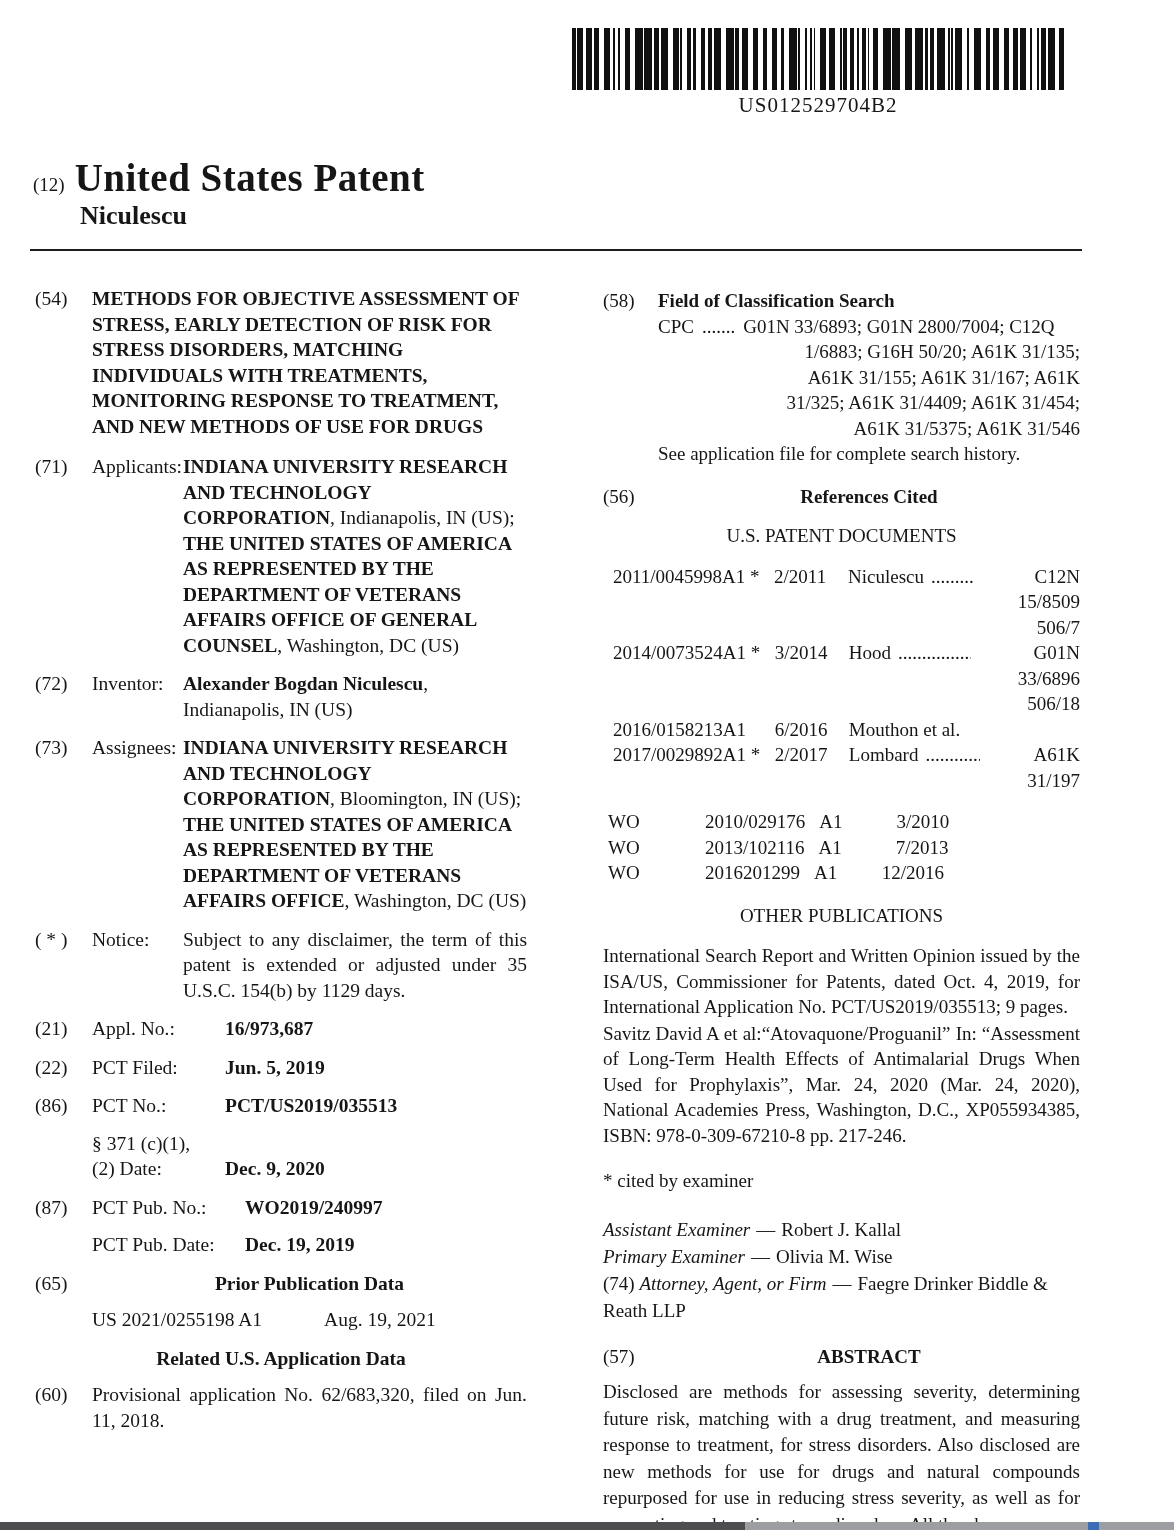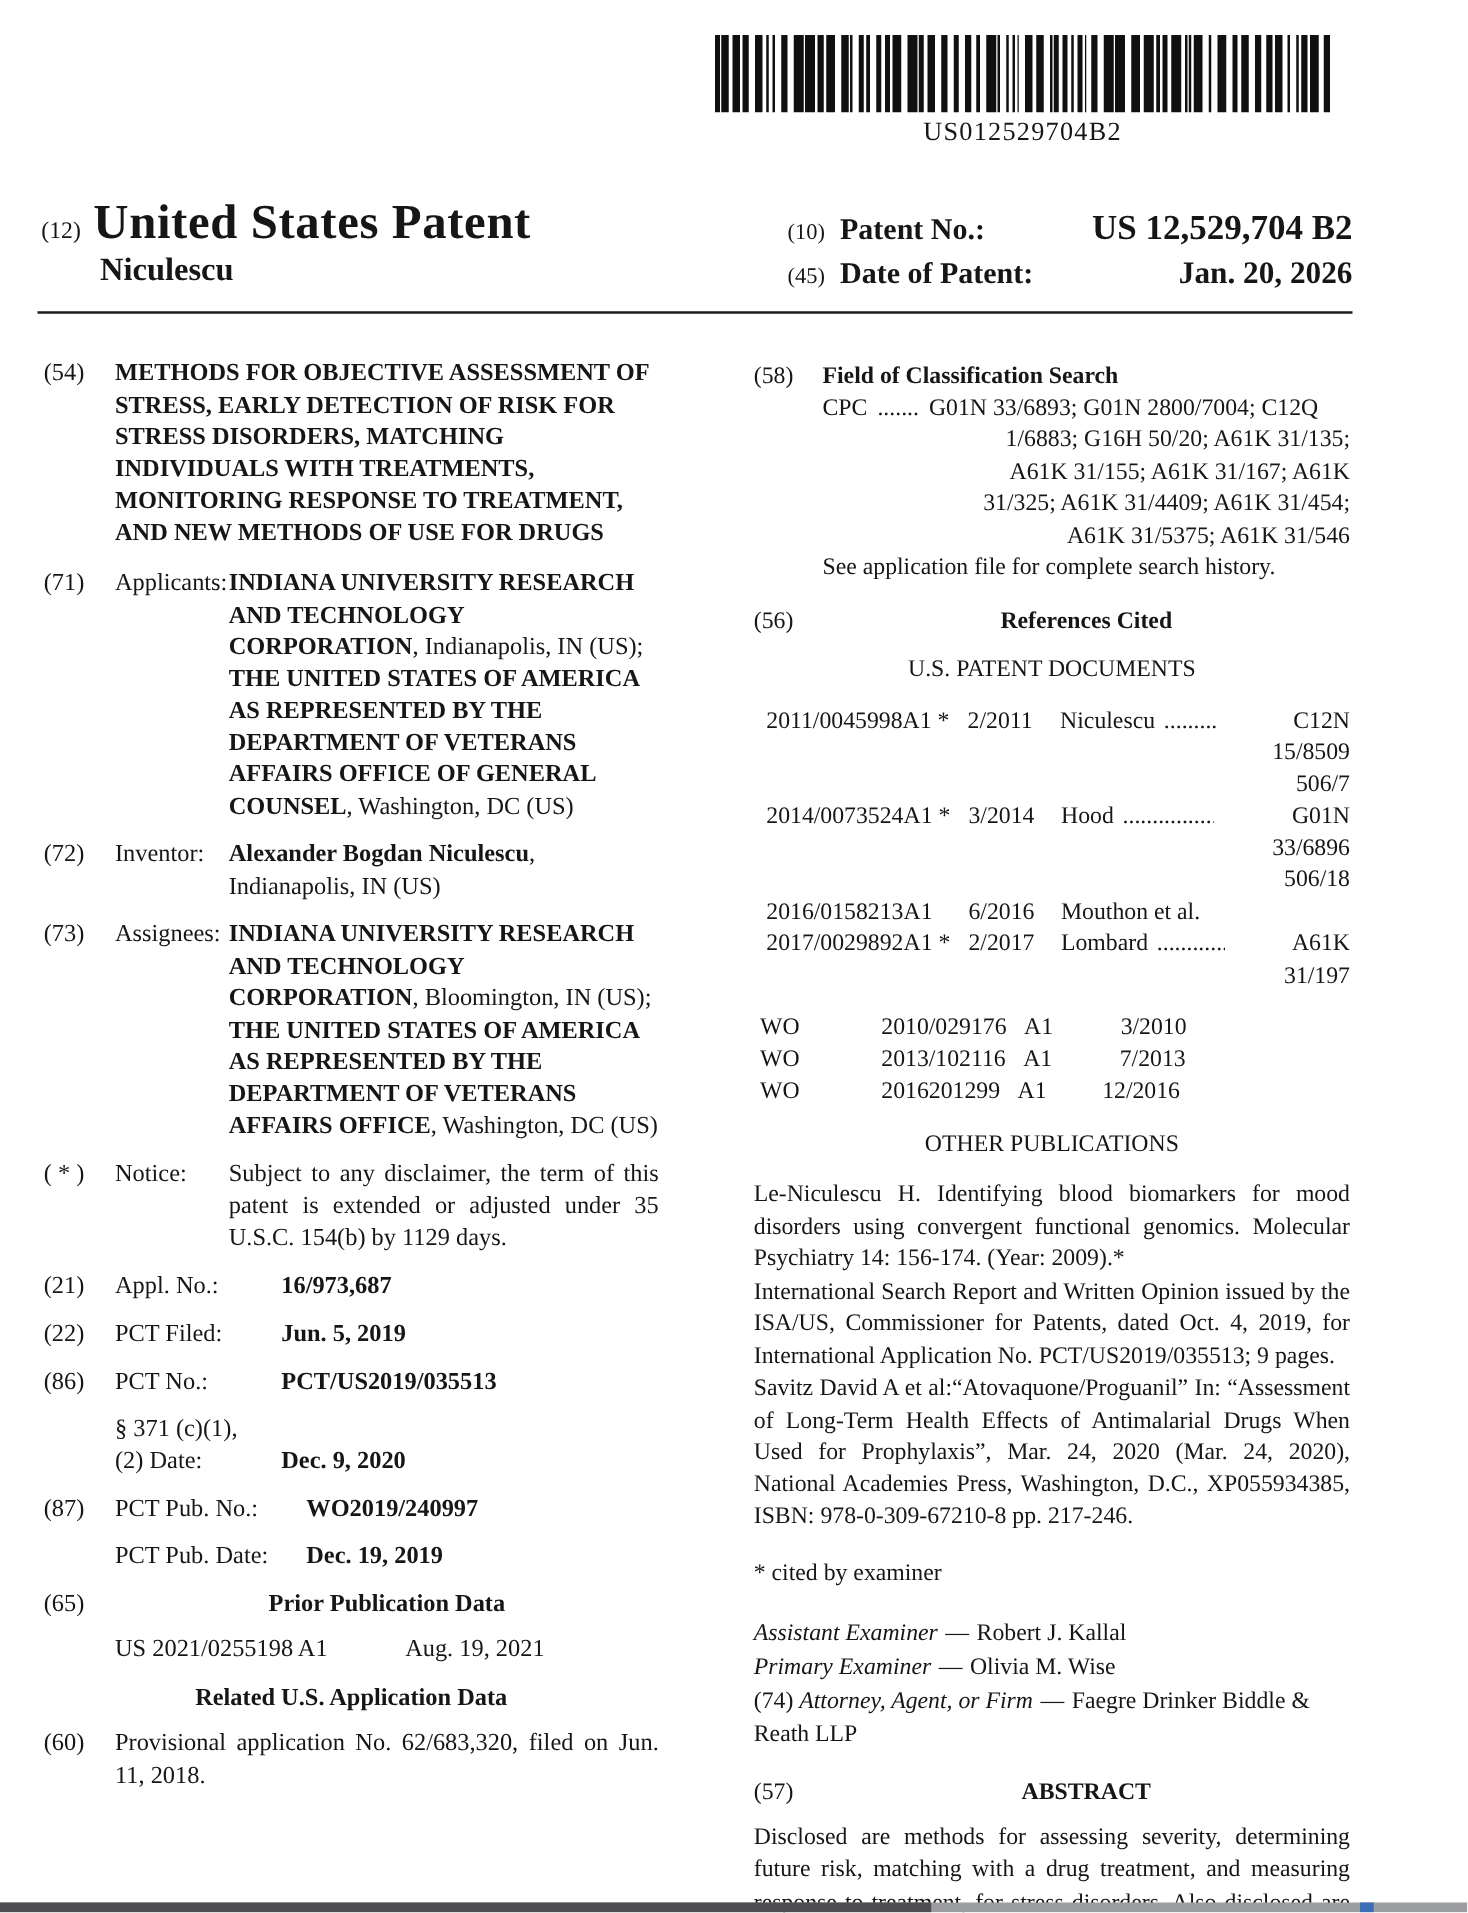--- a/index.html
+++ b/index.html
@@ -151,32 +151,20 @@
   </div>
 
   <div class="hdr-left">
     <div class="row1">
       <span class="hdr-tag">(12)</span>
       <span class="hdr-title">United States Patent</span>
     </div>
     <div class="hdr-surname">Niculescu</div>
   </div>
 
-  <div class="hdr-right">
-    <div class="prow">
-      <span class="ptag">(10)</span>
-      <span class="plabel">Patent No.:</span>
-      <span class="pval">US 12,529,704 B2</span>
-    </div>
-    <div class="prow">
-      <span class="ptag">(45)</span>
-      <span class="plabel">Date of Patent:</span>
-      <span class="pval2">Jan. 20, 2026</span>
-    </div>
-  </div>
 
   <div class="rule"></div>
 
   <div class="col-left">
 
     <div class="sec" style="margin-bottom:15px">
       <span class="tag">(54)</span>
       <span class="bd b" style="max-width:437px">METHODS FOR OBJECTIVE ASSESSMENT OF STRESS, EARLY DETECTION OF RISK FOR STRESS DISORDERS, MATCHING INDIVIDUALS WITH TREATMENTS, MONITORING RESPONSE TO TREATMENT, AND NEW METHODS OF USE FOR DRUGS</span>
     </div>
 
@@ -345,21 +333,20 @@
         <span class="f-cc">WO</span>
         <span class="f-num">2016201299</span>
         <span class="f-kind">A1</span>
         <span class="f-date">12/2016</span>
       </div>
     </div>
 
     <div class="center docshead">OTHER PUBLICATIONS</div>
 
     <div class="pubs">
-      <p class="just">Le-Niculescu H. Identifying blood biomarkers for mood disorders using convergent functional genomics. Molecular Psychiatry 14: 156-174. (Year: 2009).*</p>
       <p class="just">International Search Report and Written Opinion issued by the ISA/US, Commissioner for Patents, dated Oct. 4, 2019, for International Application No. PCT/US2019/035513; 9 pages.</p>
       <p class="just">Savitz David A et al:“Atovaquone/Proguanil” In: “Assessment of Long-Term Health Effects of Antimalarial Drugs When Used for Prophylaxis”, Mar. 24, 2020 (Mar. 24, 2020), National Academies Press, Washington, D.C., XP055934385, ISBN: 978-0-309-67210-8 pp. 217-246.</p>
     </div>
 
     <div class="cited">* cited by examiner</div>
 
     <div class="exline"><span class="i">Assistant Examiner</span><span class="dash">—</span><span>Robert J. Kallal</span></div>
     <div class="exline"><span class="i">Primary Examiner</span><span class="dash">—</span><span>Olivia M. Wise</span></div>
     <div class="attline"><span>(74)</span>&nbsp;<span class="i">Attorney, Agent, or Firm</span><span class="dash">—</span><span>Faegre Drinker Biddle &amp; Reath LLP</span></div>
 

